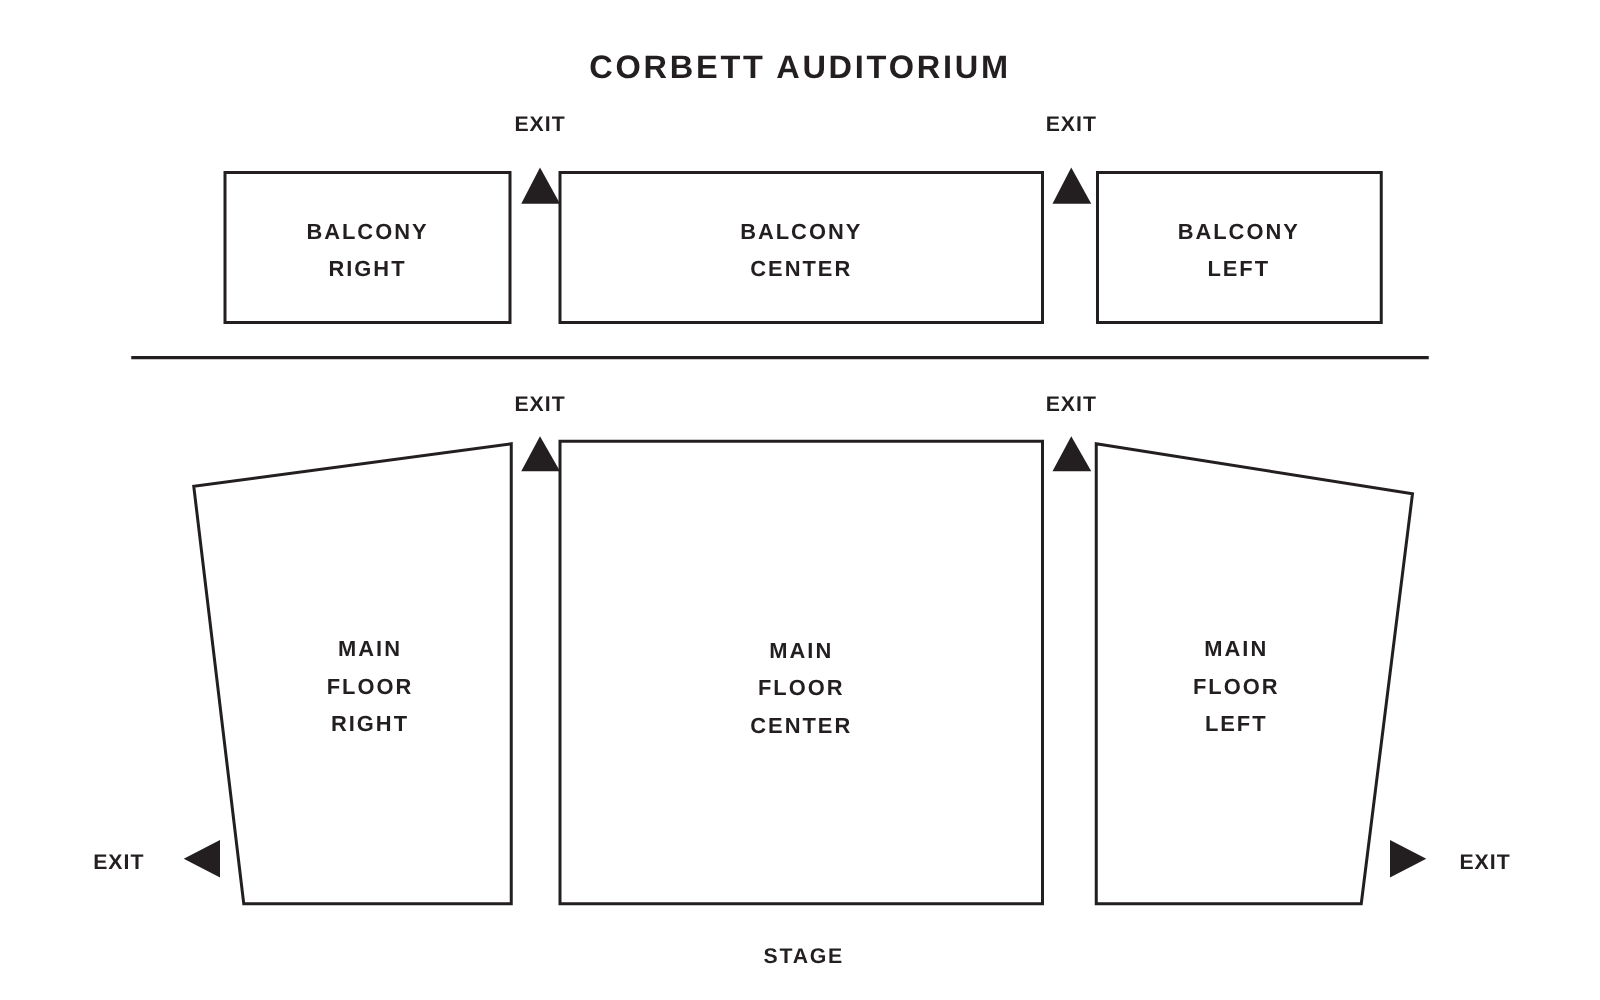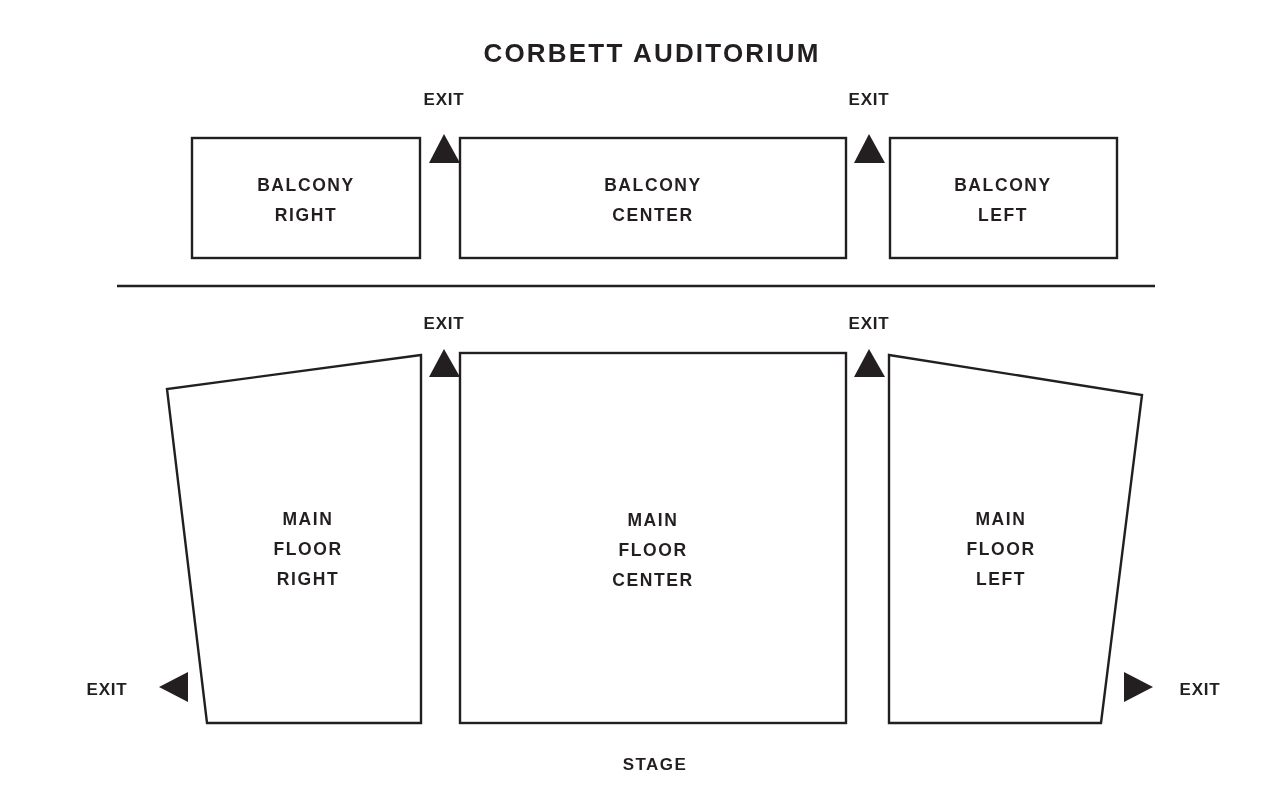--- a/index.html
+++ b/index.html
@@ -11,21 +11,20 @@
     width: 1280px;
     height: 800px;
     position: relative;
     overflow: hidden;
     font-family: "Liberation Sans", sans-serif;
     color: #231f20;
   }
   #seatmap-root {
     position: absolute;
     inset: 0;
-    margin-left: 12px;
   }
   svg.map-canvas {
     position: absolute;
     top: 0;
     left: 0;
     width: 1280px;
     height: 800px;
   }
   .venue-title {
     font-weight: bold;

